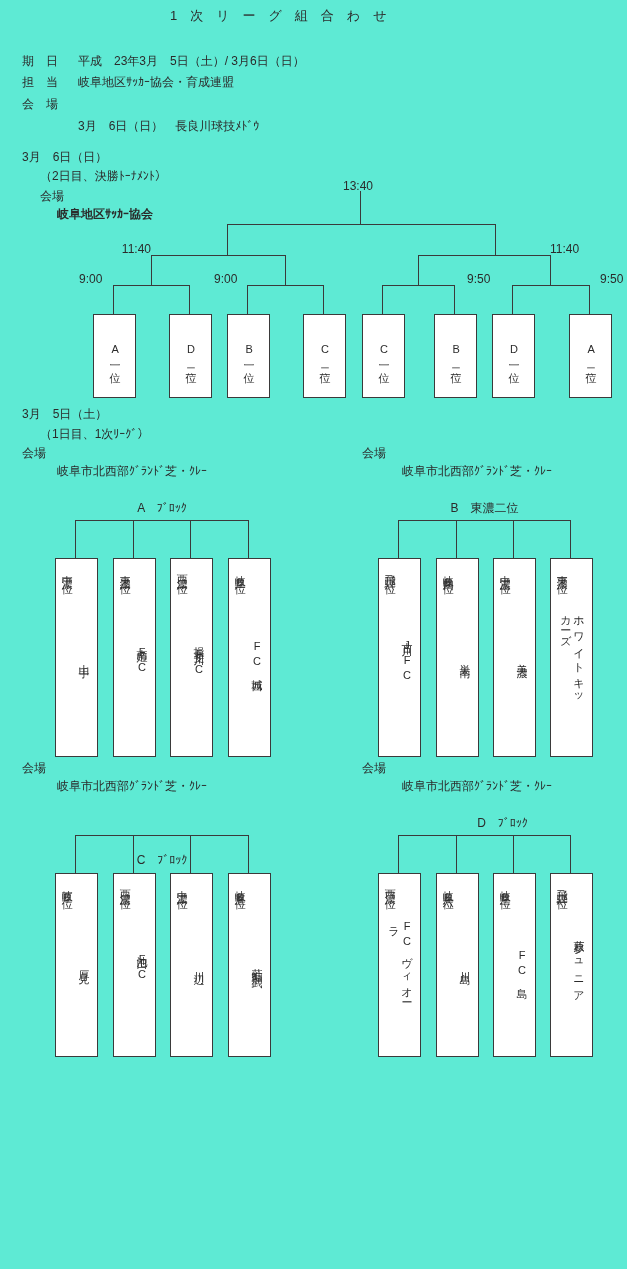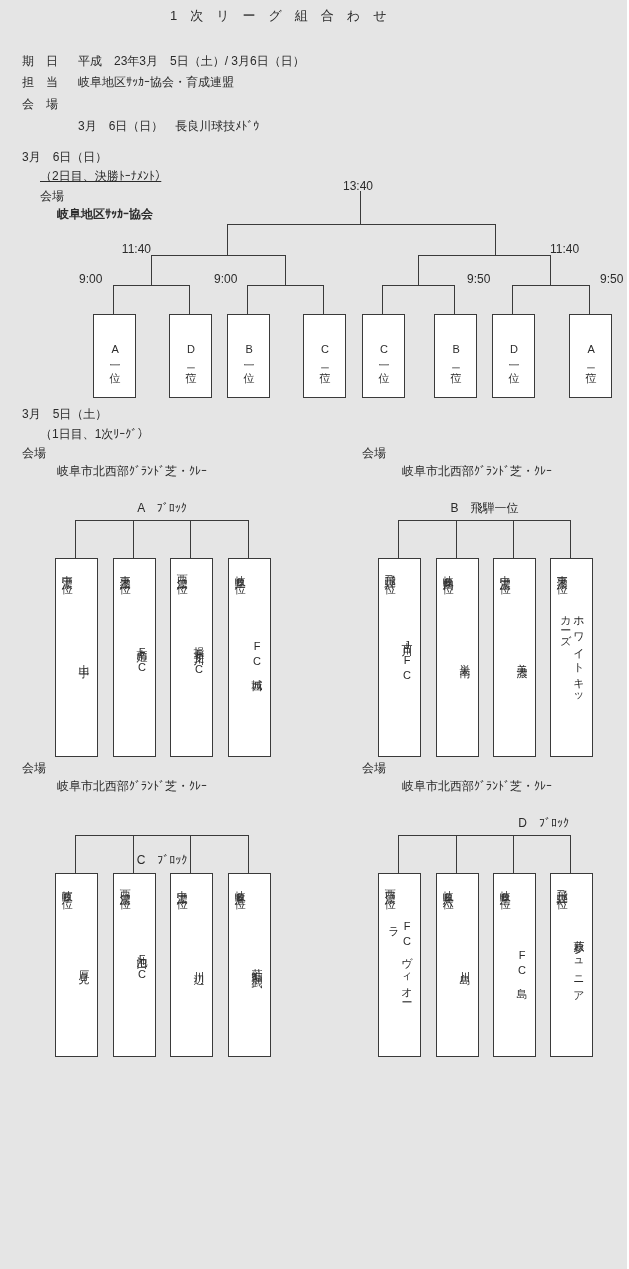--- a/index.html
+++ b/index.html
@@ -1,17 +1,17 @@
 <!DOCTYPE html>
 <html lang="ja"><head>
 <meta charset="utf-8">
 <style>
   html,body{margin:0;padding:0;background:#fff;}
   .page{
-    position:relative;width:627px;height:1269px;background:#e5e5e5;
+    position:relative;width:627px;height:1269px;background:#5eead4;
     font-family:"Liberation Sans","DejaVu Sans",sans-serif;
     color:#2b2b2b;font-size:12px;line-height:1.2;overflow:hidden;
   }
   .abs{position:absolute;white-space:nowrap;}
   .title{font-size:13px;letter-spacing:13px;}
   .bold{font-weight:bold;}
   .hl{position:absolute;height:1px;background:#3a3a3a;}
   .vl{position:absolute;width:1px;background:#3a3a3a;}
   .slot{position:absolute;top:314px;width:41px;height:82px;border:1px solid #3a3a3a;background:#fff;}
   .slot span{
@@ -45,21 +45,21 @@
   <div class="abs title" style="left:170px;top:8px;">1次リーグ組合わせ</div>
 
   <div class="abs" style="left:22px;top:54px;">期　日</div>
   <div class="abs" style="left:78px;top:54px;">平成　23年3月　5日（土）/ 3月6日（日）</div>
   <div class="abs" style="left:22px;top:75px;">担　当</div>
   <div class="abs" style="left:78px;top:75px;">岐阜地区ｻｯｶｰ協会・育成連盟</div>
   <div class="abs" style="left:22px;top:97px;">会　場</div>
   <div class="abs" style="left:78px;top:119px;">3月　6日（日）　長良川球技ﾒﾄﾞｳ</div>
 
   <div class="abs" style="left:22px;top:150px;">3月　6日（日）</div>
-  <div class="abs" style="left:40px;top:169px;text-decoration:underline;">（2日目、決勝ﾄｰﾅﾒﾝﾄ）</div>
+  <div class="abs" style="left:40px;top:169px;">（2日目、決勝ﾄｰﾅﾒﾝﾄ）</div>
   <div class="abs" style="left:40px;top:189px;">会場</div>
   <div class="abs bold" style="left:57px;top:207px;">岐阜地区ｻｯｶｰ協会</div>
 
   <div class="time" style="left:343px;top:179px;">13:40</div>
   <div class="time" style="left:116px;top:242px;width:35px;text-align:right;">11:40</div>
   <div class="time" style="left:550px;top:242px;">11:40</div>
   <div class="time" style="left:79px;top:272px;">9:00</div>
   <div class="time" style="left:214px;top:272px;">9:00</div>
   <div class="time" style="left:467px;top:272px;">9:50</div>
   <div class="time" style="left:600px;top:272px;">9:50</div>
@@ -114,21 +114,21 @@
 
   <div class="abs" style="left:22px;top:407px;">3月　5日（土）</div>
   <div class="abs" style="left:40px;top:427px;">（1日目、1次ﾘｰｸﾞ）</div>
 
   <div class="abs" style="left:22px;top:446px;">会場</div>
   <div class="abs" style="left:57px;top:464px;">岐阜市北西部ｸﾞﾗﾝﾄﾞ芝・ｸﾚｰ</div>
   <div class="abs" style="left:362px;top:446px;">会場</div>
   <div class="abs" style="left:402px;top:464px;">岐阜市北西部ｸﾞﾗﾝﾄﾞ芝・ｸﾚｰ</div>
 
   <div class="blklabel" style="left:75px;top:501px;width:174px;">A　ﾌﾞﾛｯｸ</div>
-  <div class="blklabel" style="left:398px;top:501px;width:173px;">B　飛騨一位</div>
+  <div class="blklabel" style="left:398px;top:501px;width:173px;">B　東濃二位</div>
 
   <div class="hl" style="left:75px;top:520px;width:174px;"></div>
   <div class="vl" style="left:75px;top:520px;height:38px;"></div>
   <div class="vl" style="left:133px;top:520px;height:38px;"></div>
   <div class="vl" style="left:190px;top:520px;height:38px;"></div>
   <div class="vl" style="left:248px;top:520px;height:38px;"></div>
 
   <div class="hl" style="left:398px;top:520px;width:173px;"></div>
   <div class="vl" style="left:398px;top:520px;height:38px;"></div>
   <div class="vl" style="left:456px;top:520px;height:38px;"></div>
@@ -168,21 +168,21 @@
     <span class="seed">東濃一位</span>
     <span class="tname">ホワイトキッカーズ</span>
   </div>
 
   <div class="abs" style="left:22px;top:761px;">会場</div>
   <div class="abs" style="left:57px;top:779px;">岐阜市北西部ｸﾞﾗﾝﾄﾞ芝・ｸﾚｰ</div>
   <div class="abs" style="left:362px;top:761px;">会場</div>
   <div class="abs" style="left:402px;top:779px;">岐阜市北西部ｸﾞﾗﾝﾄﾞ芝・ｸﾚｰ</div>
 
   <div class="blklabel" style="left:75px;top:816px;width:174px;margin-top:37px;">C　ﾌﾞﾛｯｸ</div>
-  <div class="blklabel" style="left:396px;top:816px;width:173px;text-align:right;">D　ﾌﾞﾛｯｸ</div>
+  <div class="blklabel" style="left:416px;top:816px;width:173px;">D　ﾌﾞﾛｯｸ</div>
 
   <div class="hl" style="left:75px;top:835px;width:174px;"></div>
   <div class="vl" style="left:75px;top:835px;height:38px;"></div>
   <div class="vl" style="left:133px;top:835px;height:38px;"></div>
   <div class="vl" style="left:190px;top:835px;height:38px;"></div>
   <div class="vl" style="left:248px;top:835px;height:38px;"></div>
 
   <div class="hl" style="left:398px;top:835px;width:173px;"></div>
   <div class="vl" style="left:398px;top:835px;height:38px;"></div>
   <div class="vl" style="left:456px;top:835px;height:38px;"></div>

